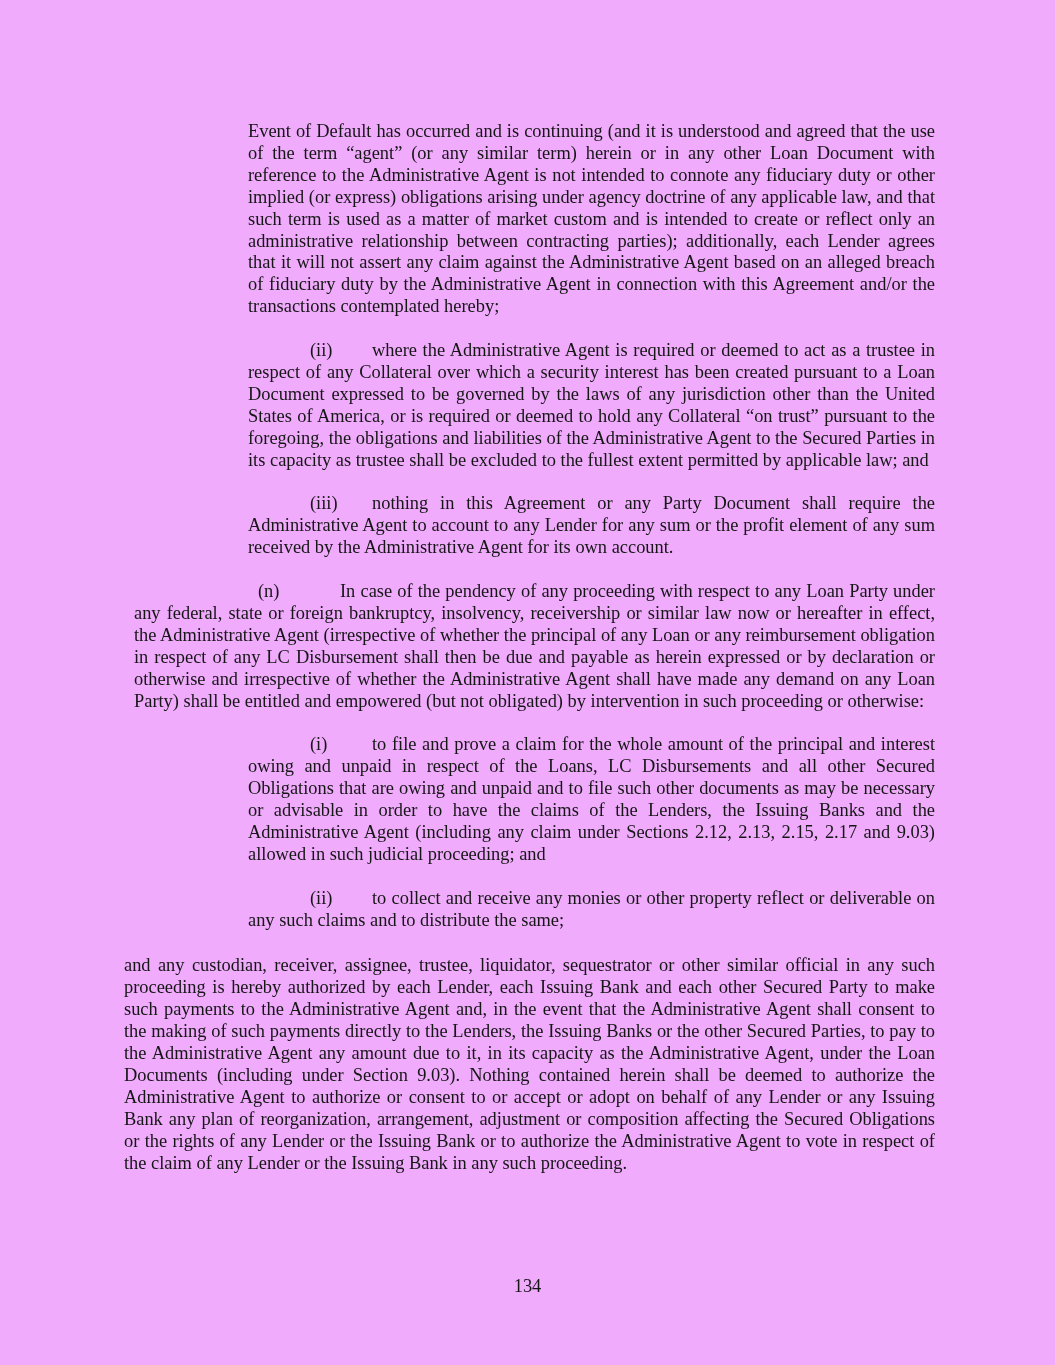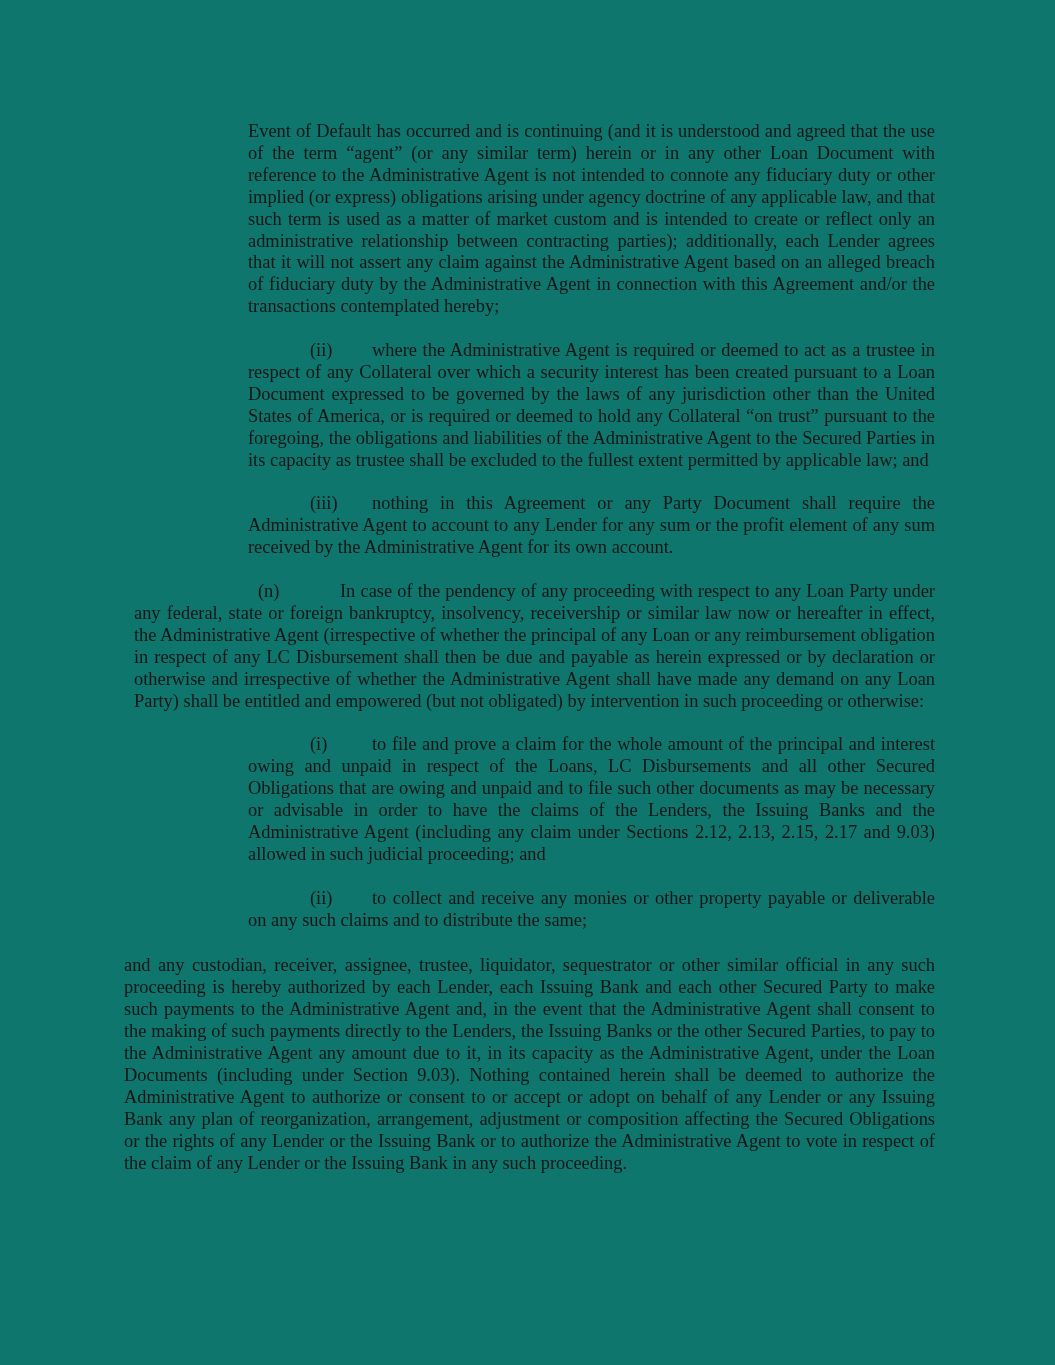--- a/index.html
+++ b/index.html
@@ -4,21 +4,21 @@
 <style>
   html, body {
     margin: 0;
     padding: 0;
     background: #ffffff;
   }
   .page {
     position: relative;
     width: 1055px;
     height: 1365px;
-    background: #0f766e;
+    background: #f0abfc;
     box-sizing: border-box;
     padding: 121px 120px 0 124px;
     font-family: "Liberation Serif", "DejaVu Serif", serif;
     font-size: 18.4px;
     line-height: 21.9px;
     color: #161616;
     overflow: hidden;
   }
   .para {
     margin: 0 0 21.9px 0;
@@ -50,18 +50,19 @@
   <p class="para block">Event of Default has occurred and is continuing (and it is understood and agreed that the use of the term “agent” (or any similar term) herein or in any other Loan Document with reference to the Administrative Agent is not intended to connote any fiduciary duty or other implied (or express) obligations arising under agency doctrine of any applicable law, and that such term is used as a matter of market custom and is intended to create or reflect only an administrative relationship between contracting parties); additionally, each Lender agrees that it will not assert any claim against the Administrative Agent based on an alleged breach of fiduciary duty by the Administrative Agent in connection with this Agreement and/or the transactions contemplated hereby;</p>
 
   <p class="para block ind-s"><span class="clabel w62">(ii)</span><span>where the Administrative Agent is required or deemed to act as a trustee in respect of any Collateral over which a security interest has been created pursuant to a Loan Document expressed to be governed by the laws of any jurisdiction other than the United States of America, or is required or deemed to hold any Collateral “on trust” pursuant to the foregoing, the obligations and liabilities of the Administrative Agent to the Secured Parties in its capacity as trustee shall be excluded to the fullest extent permitted by applicable law; and</span></p>
 
   <p class="para block ind-s"><span class="clabel w62">(iii)</span><span>nothing in this Agreement or any Party Document shall require the Administrative Agent to account to any Lender for any sum or the profit element of any sum received by the Administrative Agent for its own account.</span></p>
 
   <p class="para ind-l"><span class="clabel w82">(n)</span><span>In case of the pendency of any proceeding with respect to any Loan Party under any federal, state or foreign bankruptcy, insolvency, receivership or similar law now or hereafter in effect, the Administrative Agent (irrespective of whether the principal of any Loan or any reimbursement obligation in respect of any LC Disbursement shall then be due and payable as herein expressed or by declaration or otherwise and irrespective of whether the Administrative Agent shall have made any demand on any Loan Party) shall be entitled and empowered (but not obligated) by intervention in such proceeding or otherwise:</span></p>
 
   <p class="para block ind-s"><span class="clabel w62">(i)</span><span>to file and prove a claim for the whole amount of the principal and interest owing and unpaid in respect of the Loans, LC Disbursements and all other Secured Obligations that are owing and unpaid and to file such other documents as may be necessary or advisable in order to have the claims of the Lenders, the Issuing Banks and the Administrative Agent (including any claim under Sections 2.12, 2.13, 2.15, 2.17 and 9.03) allowed in such judicial proceeding; and</span></p>
 
-  <p class="para block ind-s"><span class="clabel w62">(ii)</span><span>to collect and receive any monies or other property payable or deliverable on any such claims and to distribute the same;</span></p>
+  <p class="para block ind-s"><span class="clabel w62">(ii)</span><span>to collect and receive any monies or other property reflect or deliverable on any such claims and to distribute the same;</span></p>
 
   <p class="para">and any custodian, receiver, assignee, trustee, liquidator, sequestrator or other similar official in any such proceeding is hereby authorized by each Lender, each Issuing Bank and each other Secured Party to make such payments to the Administrative Agent and, in the event that the Administrative Agent shall consent to the making of such payments directly to the Lenders, the Issuing Banks or the other Secured Parties, to pay to the Administrative Agent any amount due to it, in its capacity as the Administrative Agent, under the Loan Documents (including under Section 9.03). Nothing contained herein shall be deemed to authorize the Administrative Agent to authorize or consent to or accept or adopt on behalf of any Lender or any Issuing Bank any plan of reorganization, arrangement, adjustment or composition affecting the Secured Obligations or the rights of any Lender or the Issuing Bank or to authorize the Administrative Agent to vote in respect of the claim of any Lender or the Issuing Bank in any such proceeding.</p>
 
+  <div class="footer">134</div>
 
 </div>
 
 </body></html>

